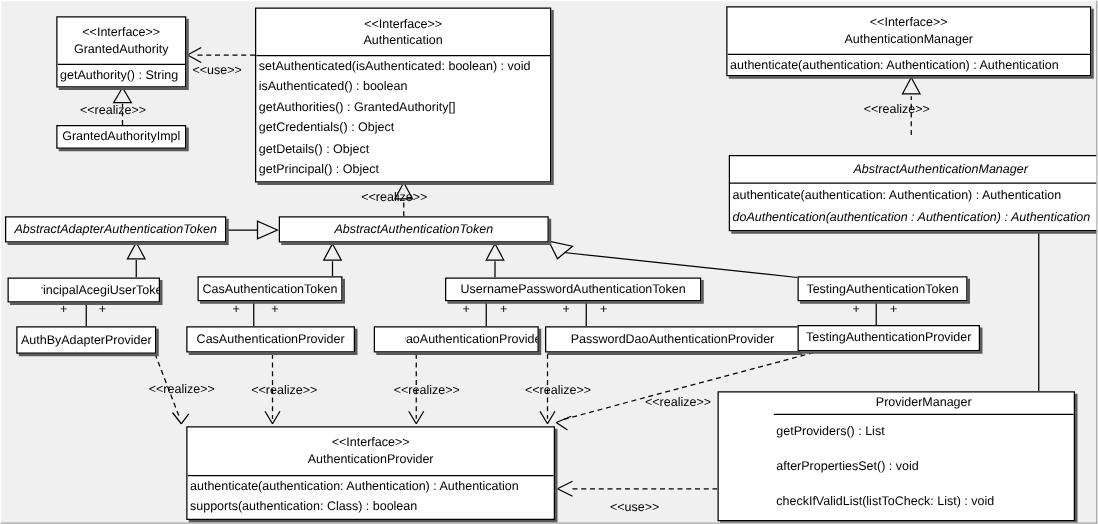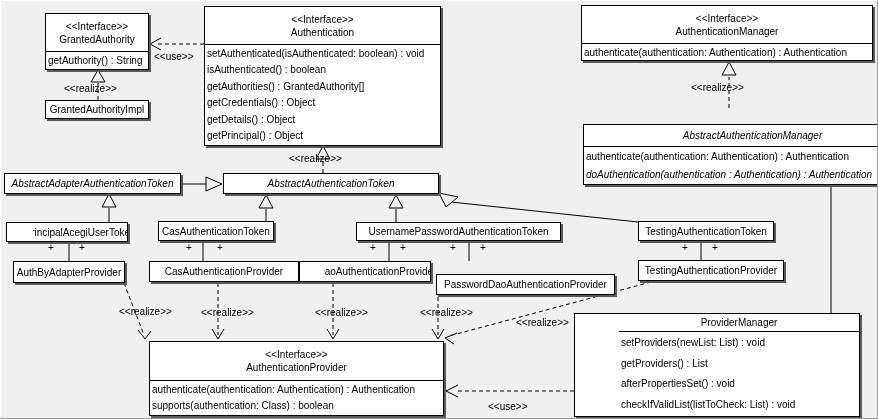--- a/index.html
+++ b/index.html
@@ -174,27 +174,27 @@
   <div class="cls" style="left:355px;top:221px;width:205px;height:19px;">
     <div class="only">UsernamePasswordAuthenticationToken</div>
   </div>
   <div class="cls" style="left:637px;top:220px;width:136px;height:20px;">
     <div class="only">TestingAuthenticationToken</div>
   </div>
 
   <div class="cls" style="left:12px;top:260px;width:112px;height:22px;">
     <div class="only">AuthByAdapterProvider</div>
   </div>
-  <div class="cls" style="left:148px;top:260px;width:150px;height:21px;">
+  <div class="cls" style="left:148px;top:260px;width:135px;height:21px;">
     <div class="only">CasAuthenticationProvider</div>
   </div>
   <div class="cls" style="left:298px;top:260px;width:132px;height:21px;padding-left:24px;">
     <div class="only">DaoAuthenticationProvider</div>
   </div>
-  <div class="cls" style="left:435px;top:273px;width:179px;height:21px;">
+  <div class="cls" style="left:435px;top:260px;width:204px;height:21px;">
     <div class="only">PasswordDaoAuthenticationProvider</div>
   </div>
   <div class="cls" style="left:637px;top:259px;width:146px;height:21px;">
     <div class="only">TestingAuthenticationProvider</div>
   </div>
 
   <div class="cls" style="left:148px;top:340px;width:295px;height:75px;">
     <div class="hdr sep" style="height:39px;">
       <div>&lt;&lt;Interface&gt;&gt;</div>
       <div>AuthenticationProvider</div>
@@ -203,21 +203,20 @@
       <div class="m">authenticate(authentication: Authentication) : Authentication</div>
       <div class="m">supports(authentication: Class) : boolean</div>
     </div>
   </div>
 
   <div class="cls" style="left:573px;top:312px;width:286px;height:104px;padding-left:44px;">
     <div class="hdr sep" style="height:18px;">
       <div>ProviderManager</div>
     </div>
     <div class="methods" style="height:83px;">
-      <div class="m">setProviders(newList: List) : void</div>
       <div class="m">getProviders() : List</div>
       <div class="m">afterPropertiesSet() : void</div>
       <div class="m">checkIfValidList(listToCheck: List) : void</div>
     </div>
   </div>
 
   <span class="elabel" style="left:153px;top:50px;">&lt;&lt;use&gt;&gt;</span>
   <span class="elabel" style="left:63px;top:82px;">&lt;&lt;realize&gt;&gt;</span>
   <span class="elabel" style="left:288px;top:152px;">&lt;&lt;realize&gt;&gt;</span>
   <span class="elabel" style="left:690px;top:81px;">&lt;&lt;realize&gt;&gt;</span>

